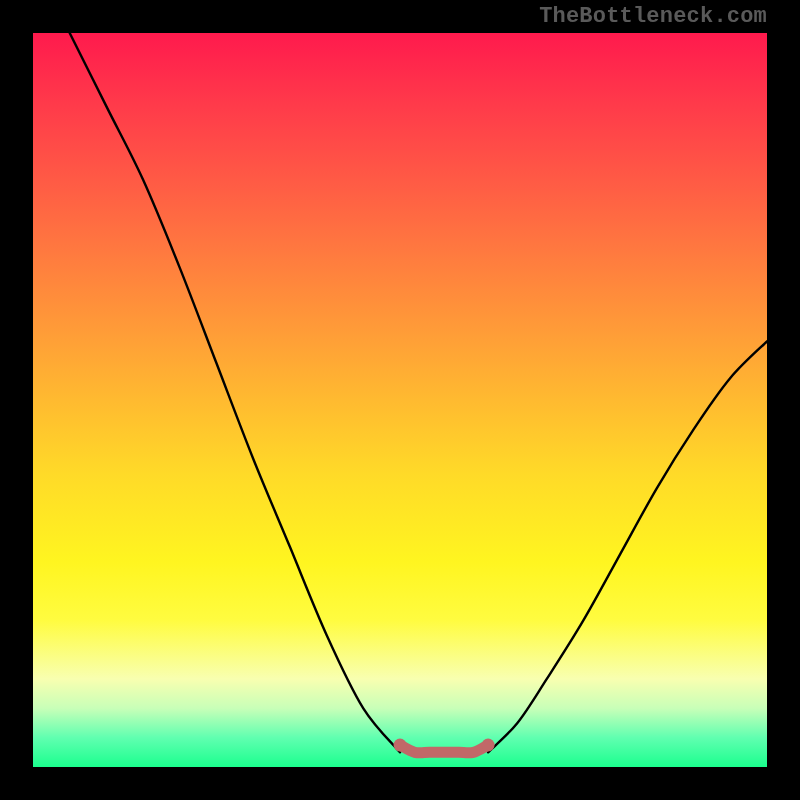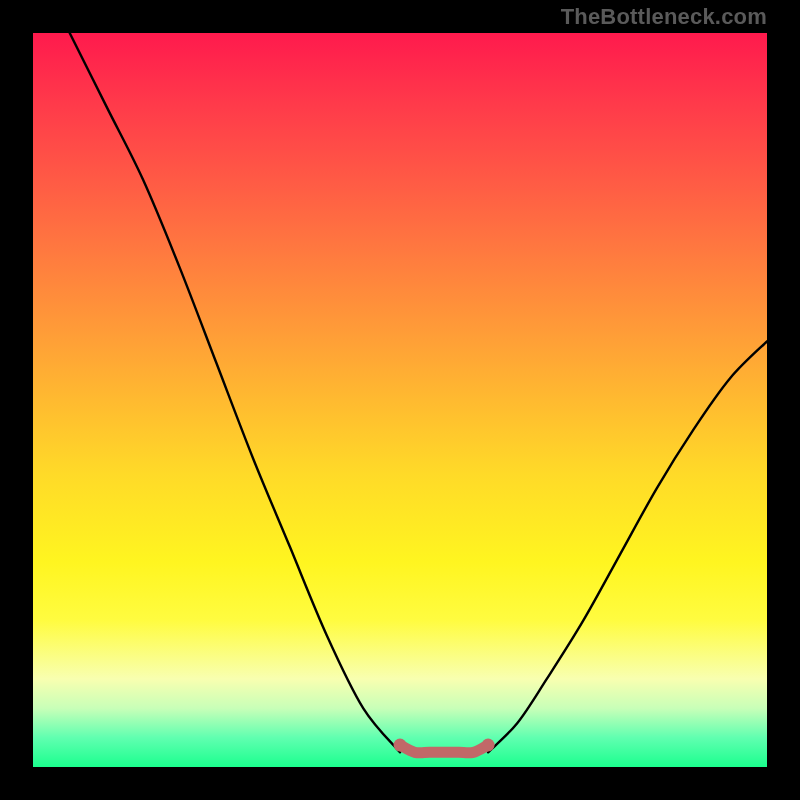--- a/index.html
+++ b/index.html
@@ -29,21 +29,21 @@
       #f8ffb0 88%,
       #c8ffb8 92%,
       #60ffb0 96%,
       #1bff8e 100%
     );
   }
   .watermark {
     position: absolute;
     top: 4px;
     right: 33px;
-    font-family: Liberation Sans, sans-serif;
+    font-family: Liberation Mono, monospace;
     font-size: 22px;
     font-weight: bold;
     color: #5a5a5a;
     letter-spacing: 0.2px;
   }
   svg.curves {
     position: absolute;
     left: 0;
     top: 0;
     width: 734px;

